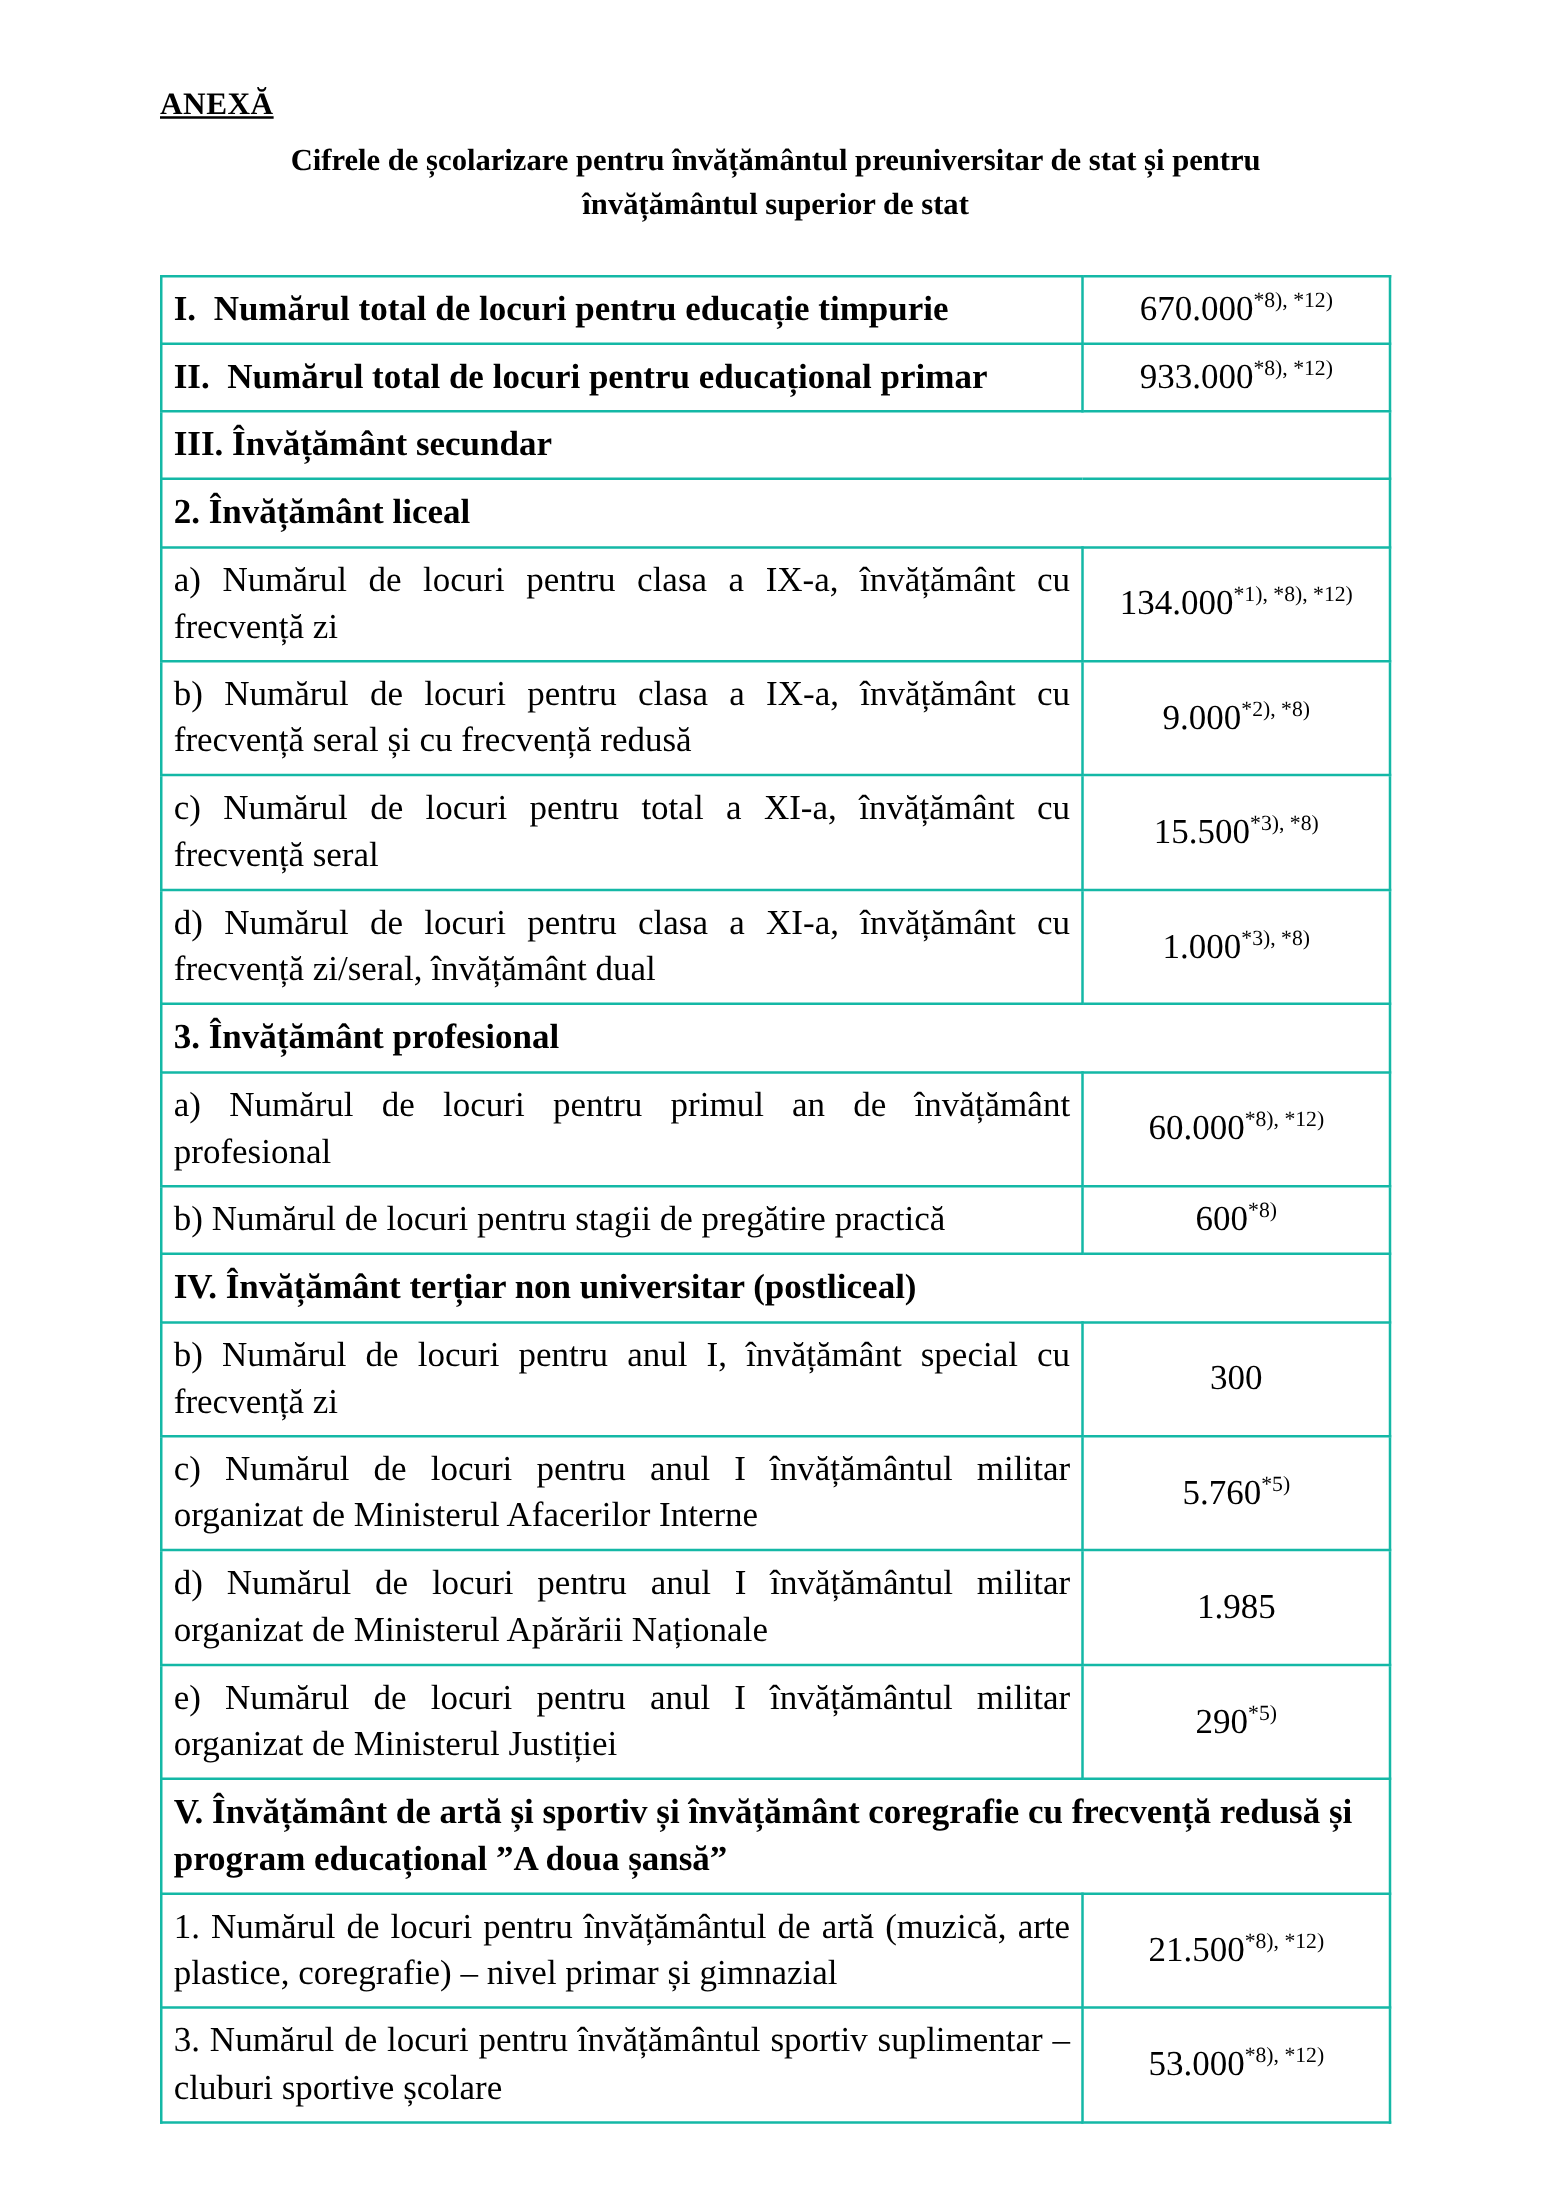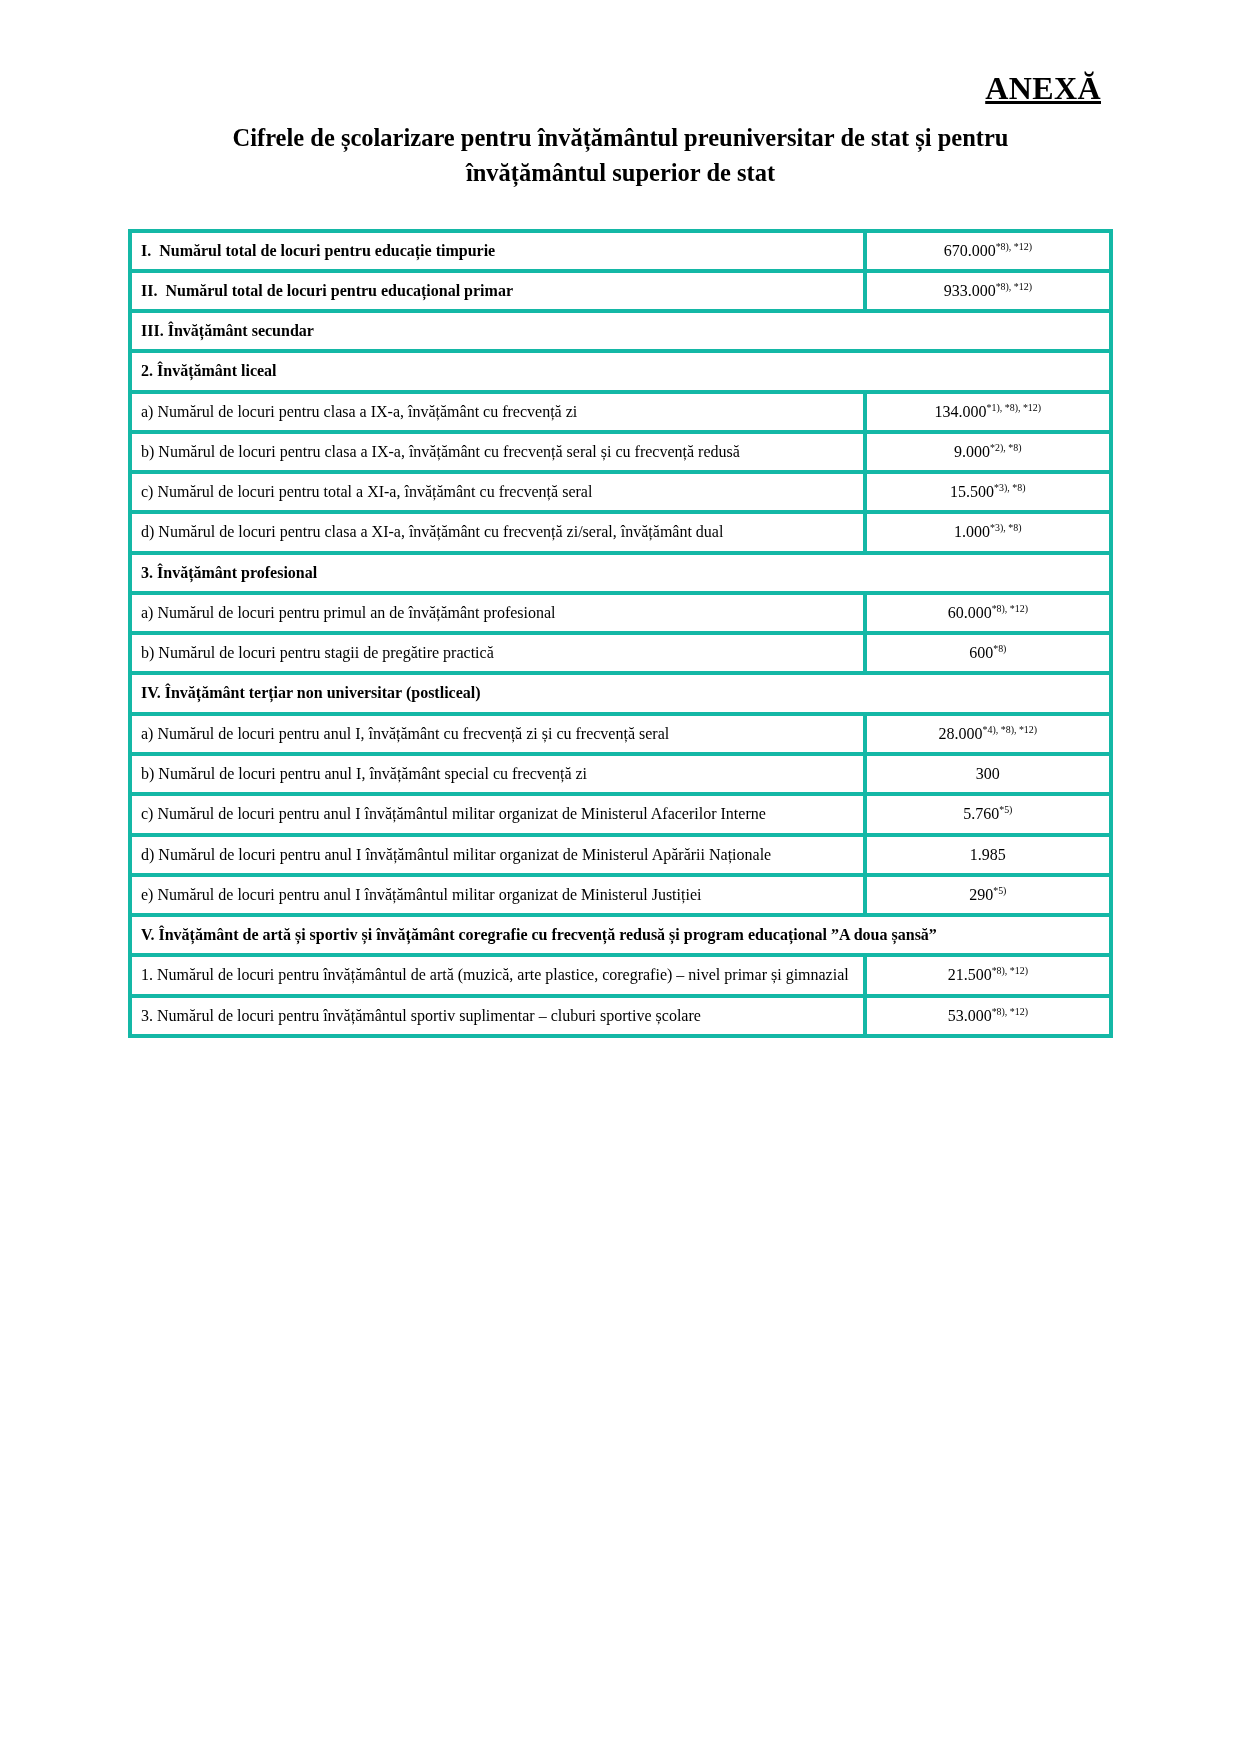--- a/index.html
+++ b/index.html
@@ -14,23 +14,23 @@
     color: #000000;
     position: relative;
   }
   .page {
     width: 1241px;
     min-height: 1755px;
     box-sizing: border-box;
     padding: 60px 128px 40px 128px;
   }
   .anexa {
-    text-align: right;
+    text-align: left;
     font-weight: bold;
-    font-size: 32px;
+    font-size: 25px;
     letter-spacing: 0.4px;
     text-decoration: underline;
     margin: 10px 12px 0 0;
   }
   .doc-title {
     text-align: center;
     font-weight: bold;
     font-size: 24.5px;
     line-height: 1.42;
     margin: 14px 18px 0 18px;
@@ -39,24 +39,24 @@
   .doc-title .l2 { display: block; }
   .doc-title .l3 { display: block; }
 
   table.main {
     width: 100%;
     border-collapse: collapse;
     margin-top: 38px;
     table-layout: fixed;
   }
   table.main td {
-    border: 4px solid #14b8a6;
+    border: 2px solid #14b8a6;
     padding: 7px 9px 8px 9px;
     vertical-align: middle;
-    font-size: 16px;
+    font-size: 28px;
     line-height: 1.33;
   }
   td.label {
     width: 76%;
     text-align: justify;
     text-justify: inter-word;
   }
   td.value {
     width: 24%;
     text-align: center;
@@ -129,24 +129,20 @@
           <td class="value"><span>60.000</span><sup>*8), *12)</sup></td>
         </tr>
         <tr>
           <td class="label"><span>b) Numărul de locuri pentru stagii de pregătire practică</span></td>
           <td class="value"><span>600</span><sup>*8)</sup></td>
         </tr>
         <tr>
           <td class="full sect-head" colspan="2"><span>IV. Învățământ terțiar non universitar (postliceal)</span></td>
         </tr>
         <tr>
-          <td class="label"><span>a) Numărul de locuri pentru anul I, învățământ cu frecvență zi și cu frecvență seral</span></td>
-          <td class="value"><span>28.000</span><sup>*4), *8), *12)</sup></td>
-        </tr>
-        <tr>
           <td class="label"><span>b) Numărul de locuri pentru anul I, învățământ special cu frecvență zi</span></td>
           <td class="value"><span>300</span></td>
         </tr>
         <tr>
           <td class="label"><span>c) Numărul de locuri pentru anul I învățământul militar organizat de Ministerul Afacerilor Interne</span></td>
           <td class="value"><span>5.760</span><sup>*5)</sup></td>
         </tr>
         <tr>
           <td class="label"><span>d) Numărul de locuri pentru anul I învățământul militar organizat de Ministerul Apărării Naționale</span></td>
           <td class="value"><span>1.985</span></td>

